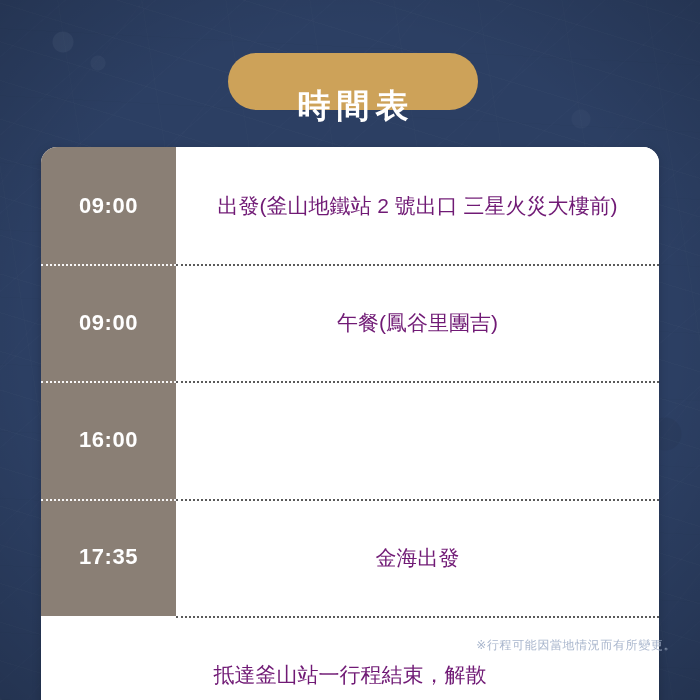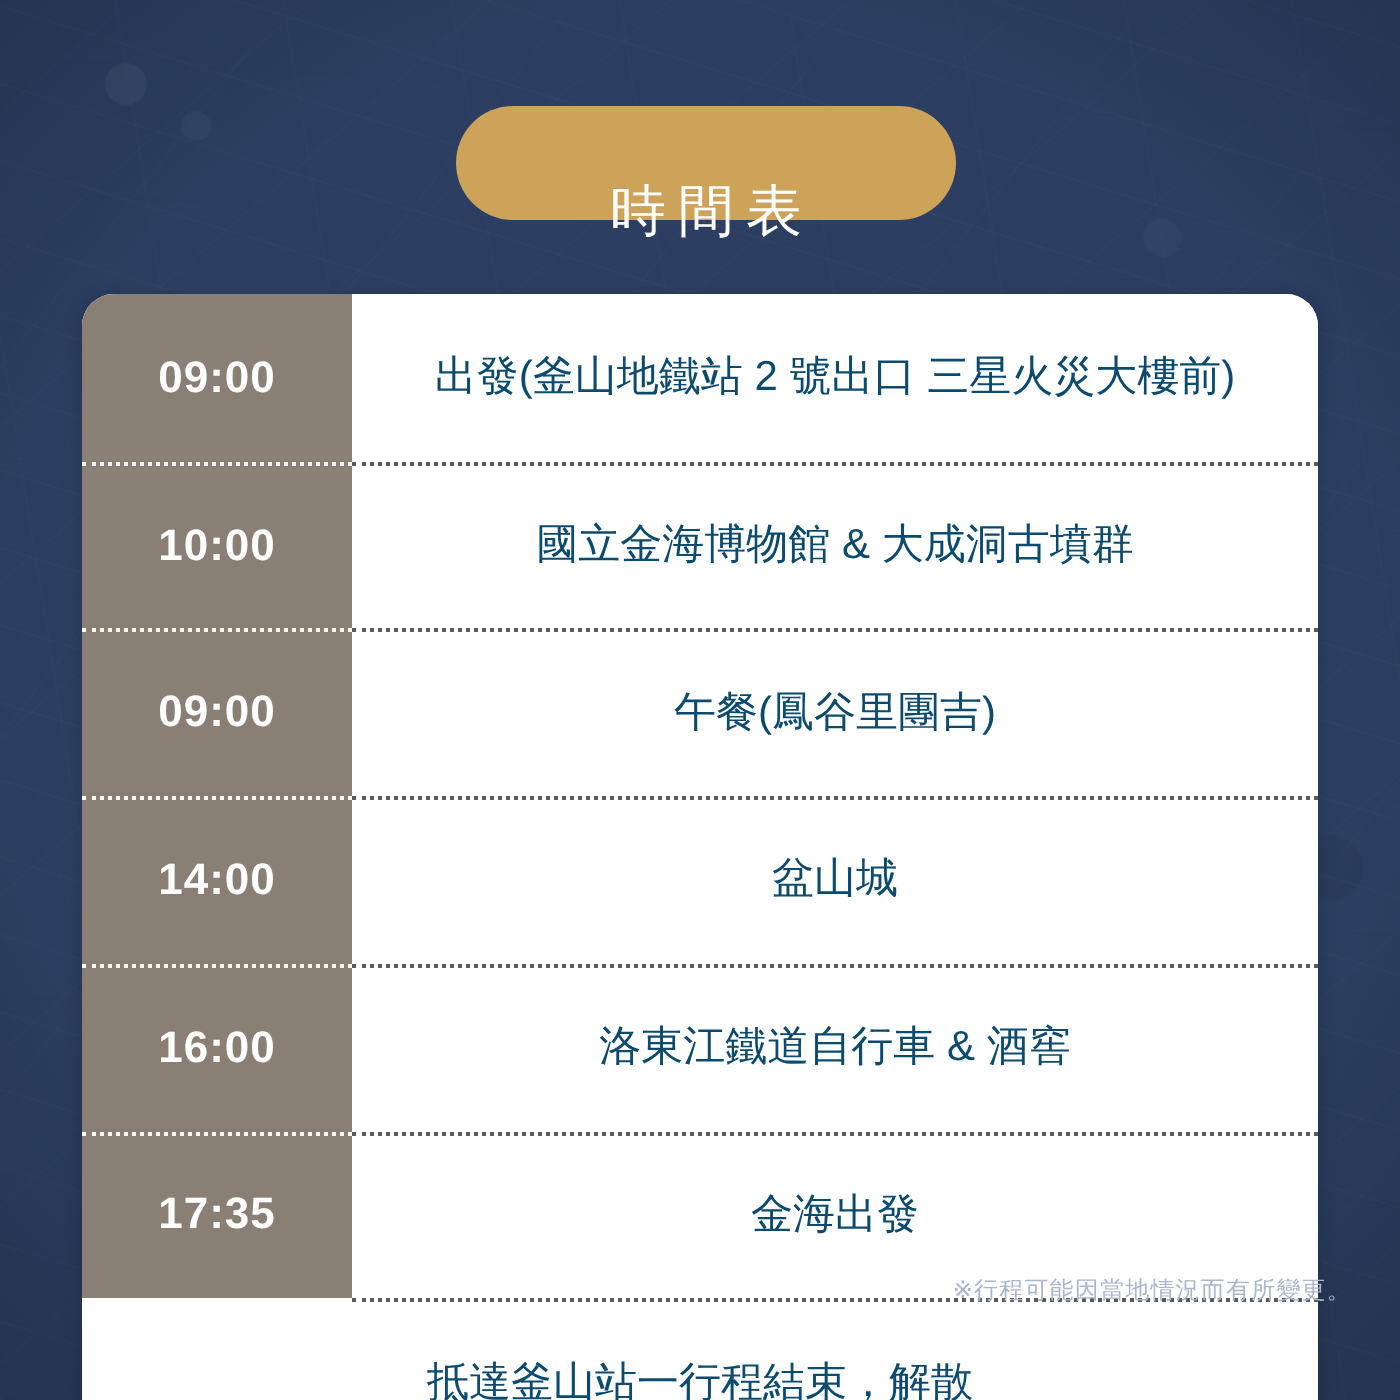--- a/index.html
+++ b/index.html
@@ -65,22 +65,22 @@
     height: 57px;
     border-radius: 30px;
     background: #cda259;
     display: flex;
     align-items: center;
     justify-content: center;
     z-index: 4;
   }
   #title-badge .title-text {
     color: #ffffff;
-    font-size: 28px;
-    font-weight: 400;
+    font-size: 33px;
+    font-weight: 700;
     letter-spacing: 6px;
     text-indent: 6px;
     line-height: 1;
     white-space: nowrap;
     margin-top: 48px;
   }
 
   
   #schedule-table {
     position: absolute;
@@ -128,21 +128,21 @@
     display: flex;
     align-items: center;
     justify-content: center;
     font-size: 22px;
     font-weight: 700;
     letter-spacing: 0.5px;
   }
   .cell-activity {
     flex: 1 1 auto;
     background: #ffffff;
-    color: #0c4a6e;
+    color: #701a75;
     display: flex;
     align-items: center;
     justify-content: center;
     font-size: 21px;
     font-weight: 500;
     padding: 0 14px;
     text-align: center;
     line-height: 1.3;
   }
 
@@ -171,34 +171,25 @@
     <span class="title-text">時間表</span>
   </div>
 
   <div id="schedule-table">
 
   <div class="row">
         <div class="cell-time">09:00</div>
         <div class="cell-activity">出發(釜山地鐵站 2 號出口 三星火災大樓前)</div>
       </div>
       <div class="row">
-        <div class="cell-time">10:00</div>
-        <div class="cell-activity">國立金海博物館 &amp; 大成洞古墳群</div>
-      </div>
-      <div class="row">
         <div class="cell-time">09:00</div>
         <div class="cell-activity">午餐(鳳谷里團吉)</div>
       </div>
       <div class="row">
-        <div class="cell-time">14:00</div>
-        <div class="cell-activity">盆山城</div>
-      </div>
-      <div class="row">
         <div class="cell-time">16:00</div>
-        <div class="cell-activity">洛東江鐵道自行車 &amp; 酒窖</div>
       </div>
       <div class="row">
         <div class="cell-time">17:35</div>
         <div class="cell-activity">金海出發</div>
       </div>
       <div class="row">
         <div class="cell-activity">抵達釜山站一行程結束，解散</div>
       </div>
     </div>
 

